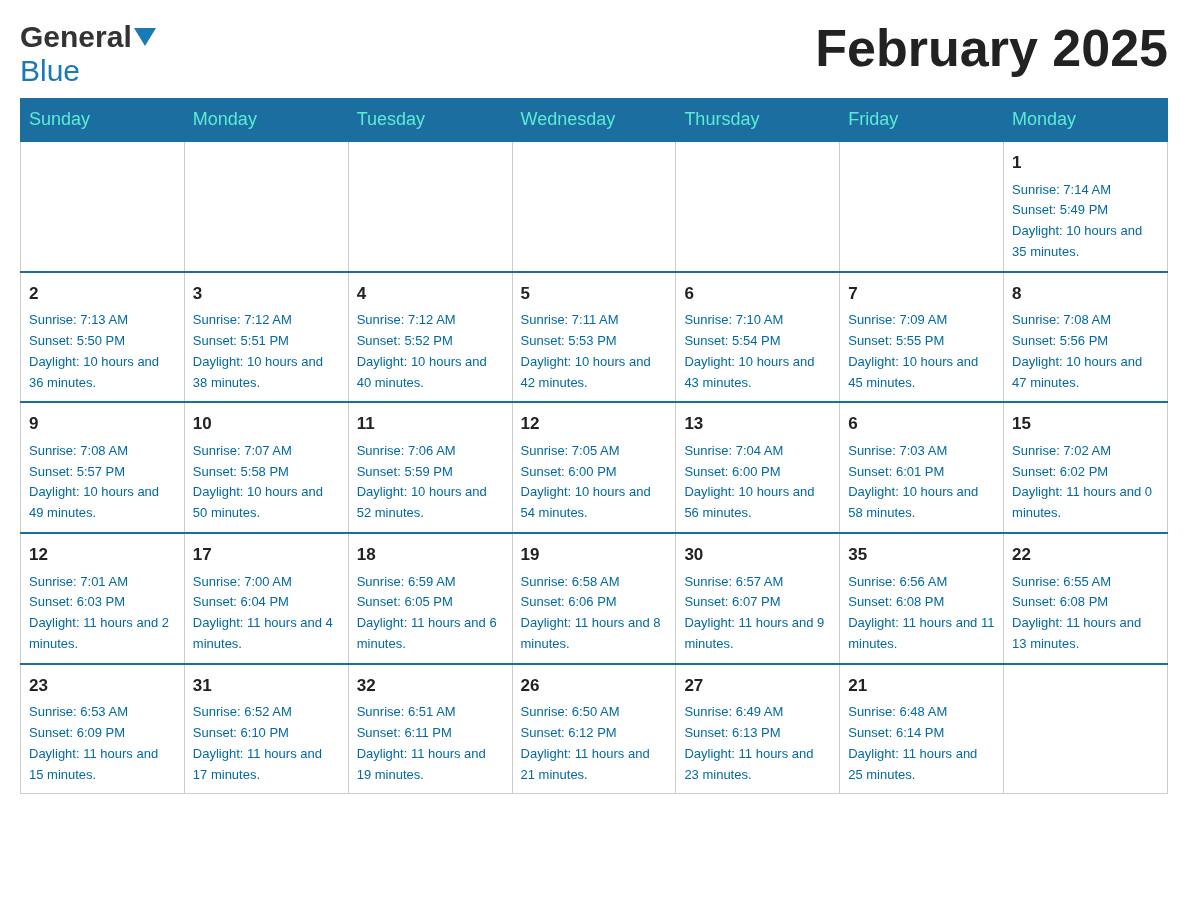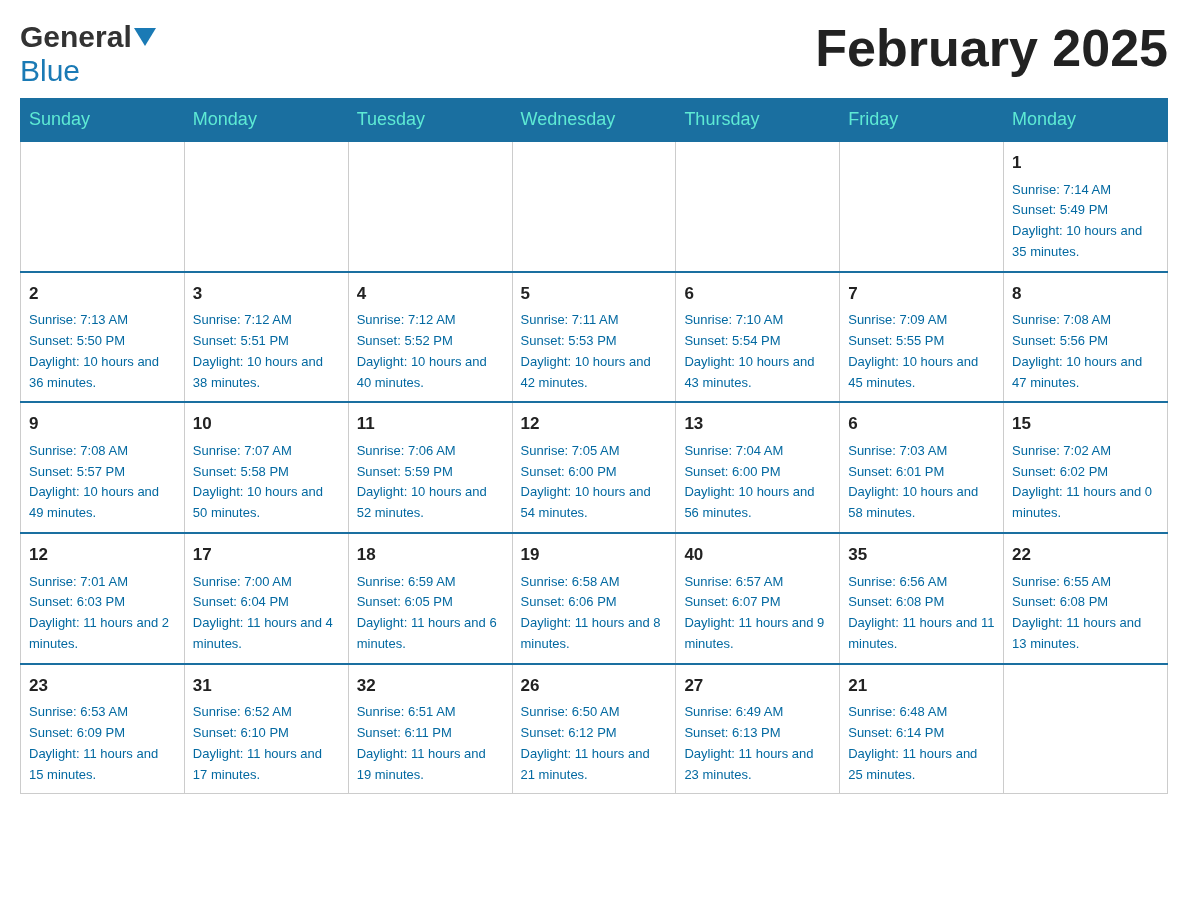--- a/index.html
+++ b/index.html
@@ -197,21 +197,21 @@
         </td>
         <td>
           <span class="day-number">18</span>
           <div class="day-info">Sunrise: 6:59 AM<br>Sunset: 6:05 PM<br>Daylight: 11 hours and 6 minutes.</div>
         </td>
         <td>
           <span class="day-number">19</span>
           <div class="day-info">Sunrise: 6:58 AM<br>Sunset: 6:06 PM<br>Daylight: 11 hours and 8 minutes.</div>
         </td>
         <td>
-          <span class="day-number">40</span>
+          <span class="day-number">30</span>
           <div class="day-info">Sunrise: 6:57 AM<br>Sunset: 6:07 PM<br>Daylight: 11 hours and 9 minutes.</div>
         </td>
         <td>
           <span class="day-number">35</span>
           <div class="day-info">Sunrise: 6:56 AM<br>Sunset: 6:08 PM<br>Daylight: 11 hours and 11 minutes.</div>
         </td>
         <td>
           <span class="day-number">22</span>
           <div class="day-info">Sunrise: 6:55 AM<br>Sunset: 6:08 PM<br>Daylight: 11 hours and 13 minutes.</div>
         </td>

